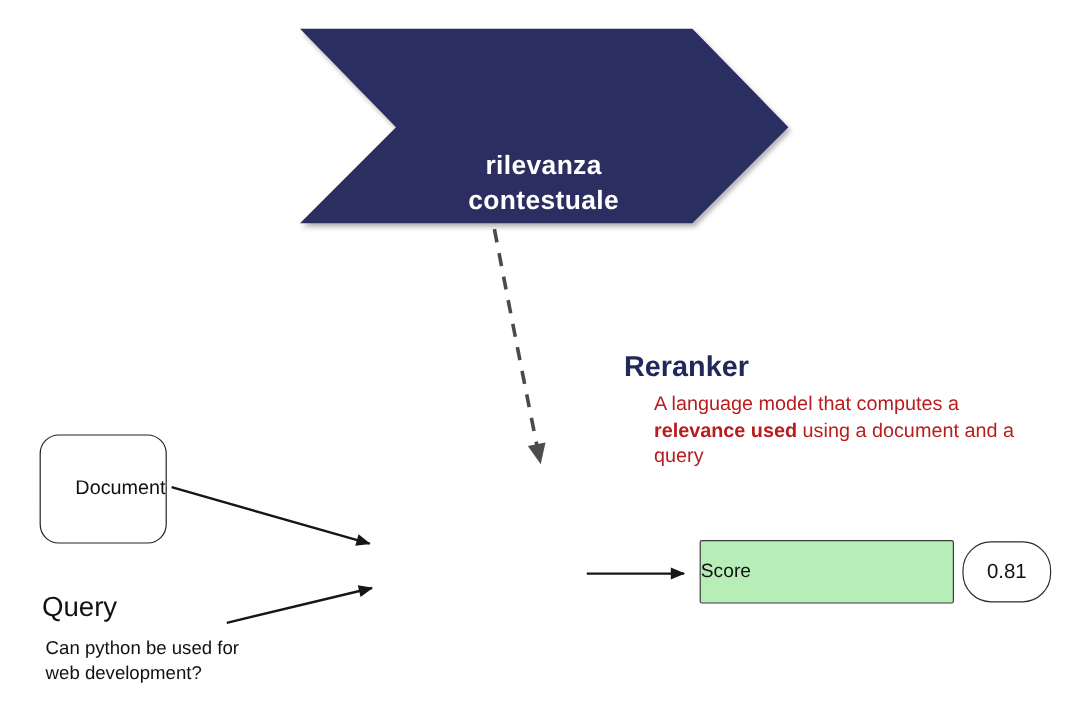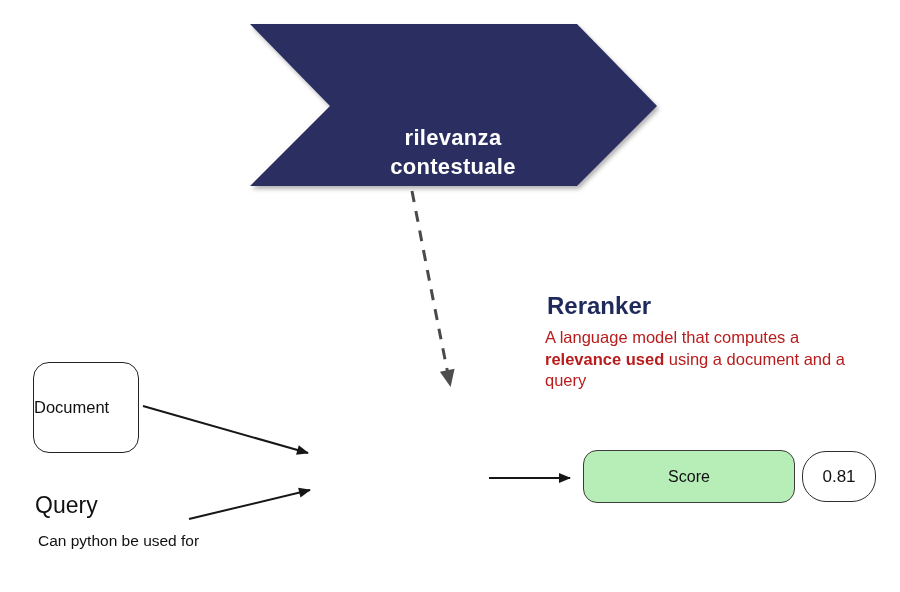--- a/index.html
+++ b/index.html
@@ -43,21 +43,21 @@
     color: #ffffff;
     font-size: 22px;
     line-height: 29px;
     font-weight: 600;
     letter-spacing: 0.3px;
     margin-top: 45px;
   }
   .banner-label span { display: block; }
   .annotation-title {
     position: absolute;
-    left: 547px;
+    left: 520px;
     top: 292px;
     font-size: 24px;
     font-weight: 700;
     color: #1f2a5a;
   }
   .annotation-body {
     position: absolute;
     left: 545px;
     top: 327px;
     width: 350px;
@@ -70,21 +70,21 @@
     position: absolute;
     left: 33px;
     top: 362px;
     width: 104px;
     height: 89px;
     border: 1.5px solid #222222;
     border-radius: 16px;
     background: #ffffff;
     display: flex;
     align-items: center;
-    justify-content: flex-start;
+    justify-content: flex-end;
     font-size: 16.5px;
     color: #111111;
   }
   .query-label {
     position: absolute;
     left: 35px;
     top: 492px;
     font-size: 23px;
     color: #111111;
   }
@@ -111,24 +111,24 @@
     color: #111111;
   }
   .score-box {
     position: absolute;
     left: 583px;
     top: 450px;
     width: 210px;
     height: 51px;
     background: #b7edb7;
     border: 1.5px solid #3c3c3c;
-    border-radius: 14px;
-    display: flex;
-    align-items: center;
-    justify-content: center;
+    border-radius: 2px;
+    display: flex;
+    align-items: center;
+    justify-content: flex-start;
     font-size: 16px;
     color: #111111;
   }
   .value-box {
     position: absolute;
     left: 802px;
     top: 451px;
     width: 72px;
     height: 49px;
     background: #ffffff;
@@ -184,20 +184,21 @@
   </div>
 
   <div class="document-box">
     <span>Document</span>
   </div>
 
   <div class="query-label">Query</div>
 
   <div class="query-question">
     <div>Can python be used for</div>
+    <div>web development?</div>
   </div>
 
 
   <div class="score-box">
     <span>Score</span>
   </div>
 
   <div class="value-box">
     <span>0.81</span>
   </div>

